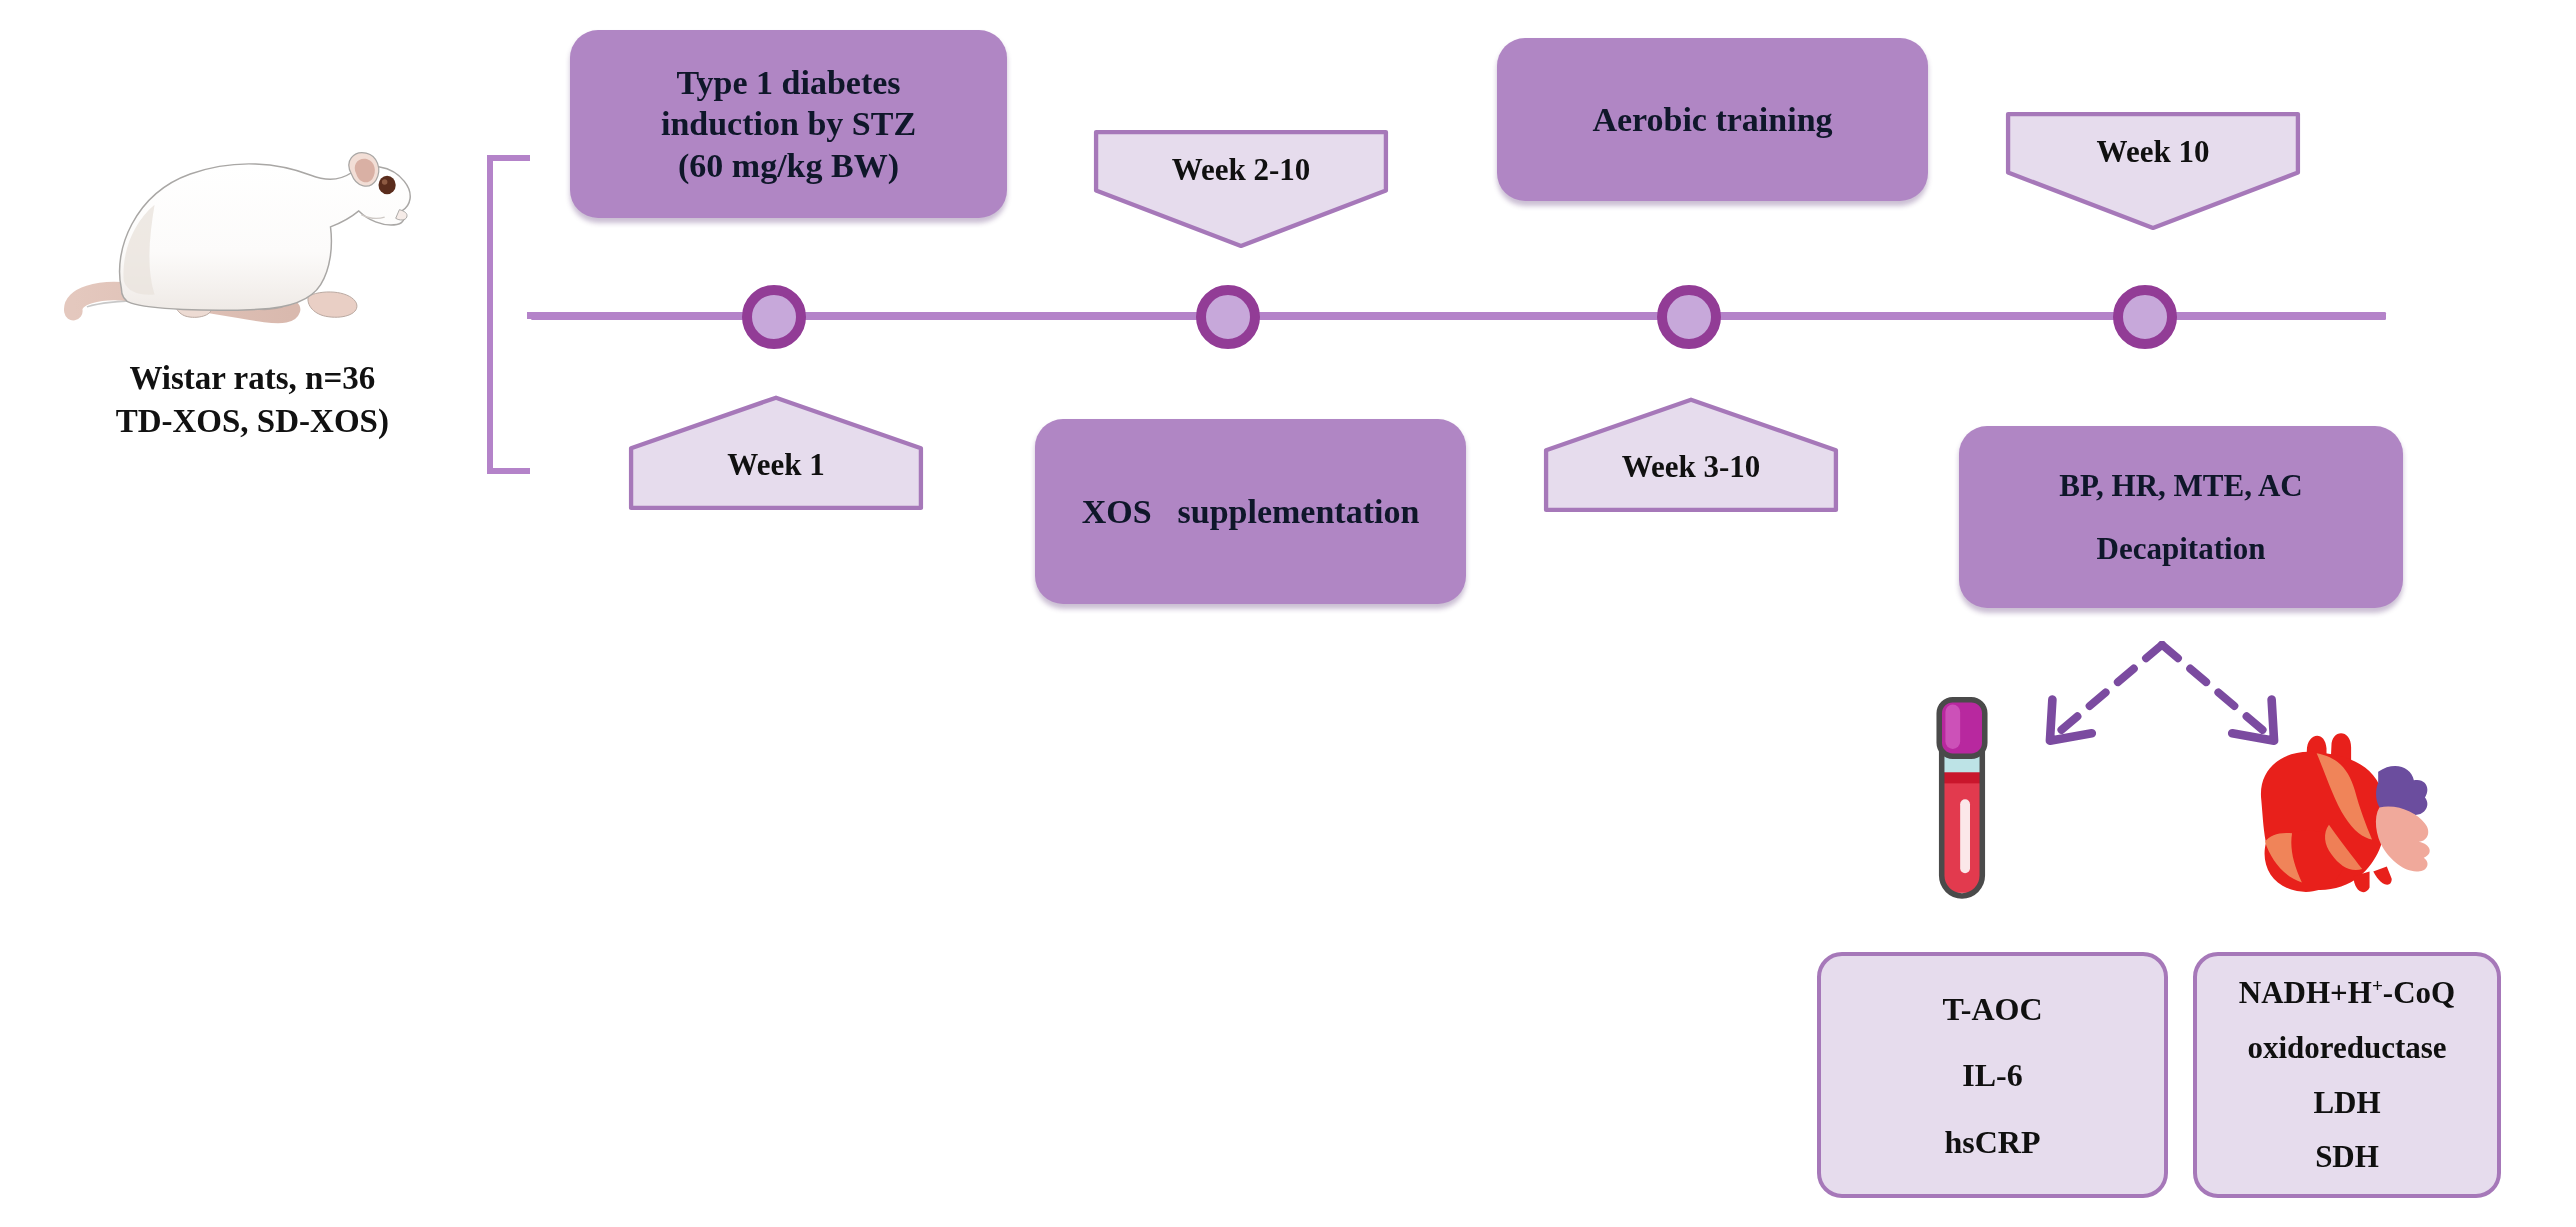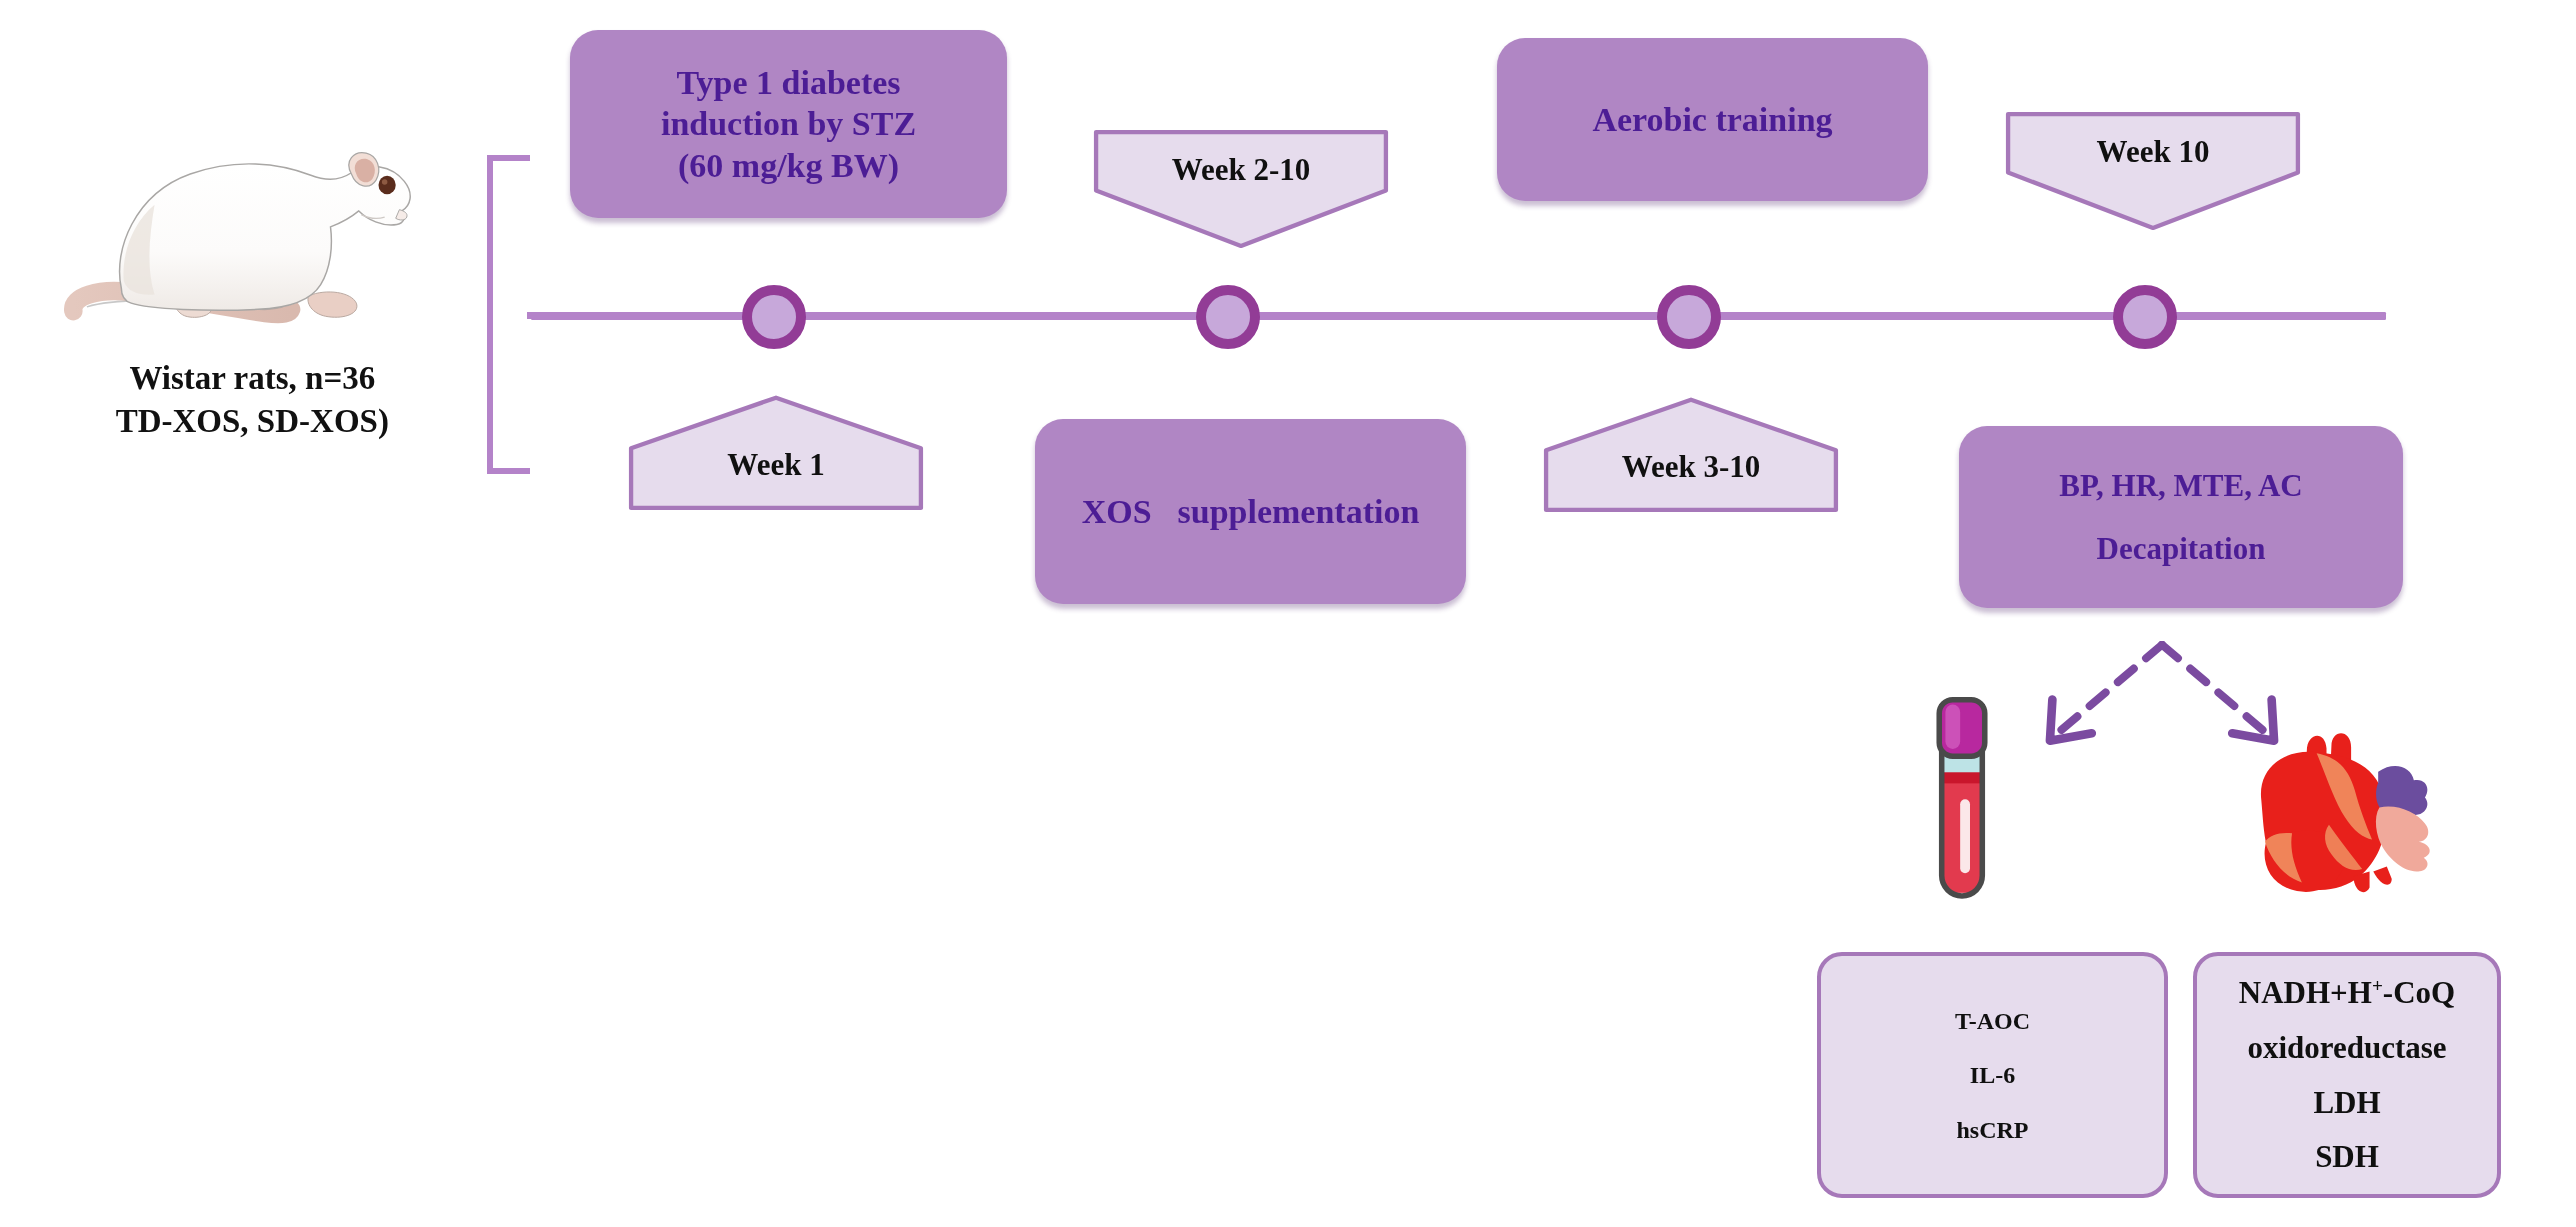--- a/index.html
+++ b/index.html
@@ -46,21 +46,21 @@
   }
 
   
   .pbox{
     background:#b086c4;
     border-radius:28px;
     box-shadow:0 4.3px 5.5px rgba(80,40,110,0.30);
     display:flex;align-items:center;justify-content:center;
     text-align:center;
     font-weight:700;
-    color:#4c1d95;
+    color:#0f172a;
     line-height:1.22;
     box-sizing:border-box;
     padding:3.7px 8.6px;
   }
   .lbox{
     background:#e6dced;
     border:4.3px solid #a678b9;
     border-radius:25px;
     display:flex;align-items:center;justify-content:center;
     text-align:center;
@@ -71,21 +71,21 @@
     padding:3.7px 7.4px;
   }
 
   #box-stz{left:570px;top:30px;width:437px;height:188px;font-size:34px;}
   #box-aerobic{left:1497px;top:38px;width:431px;height:163px;font-size:34px;}
   #box-xos{left:1035px;top:419px;width:431px;height:185px;font-size:34px;}
   #box-xos .inner{display:flex;flex-direction:row;gap:26px;}
   #box-endpoints{left:1959px;top:426px;width:444px;height:182px;font-size:31px;}
   #box-endpoints .inner{display:flex;flex-direction:column;gap:25px;}
 
-  #box-blood{left:1817px;top:952px;width:351px;height:246px;font-size:24px;}
+  #box-blood{left:1817px;top:952px;width:351px;height:246px;font-size:32px;}
   #box-blood .inner{display:flex;flex-direction:column;gap:18.5px;}
   #box-heartassays{left:2193px;top:952px;width:308px;height:246px;font-size:31px;line-height:1.22;}
   #box-heartassays .inner{display:flex;flex-direction:column;gap:17px;}
 
   
   .flag{
     position:absolute;
     display:flex;align-items:flex-start;justify-content:center;
     font-weight:700;color:#101010;
     box-sizing:border-box;

